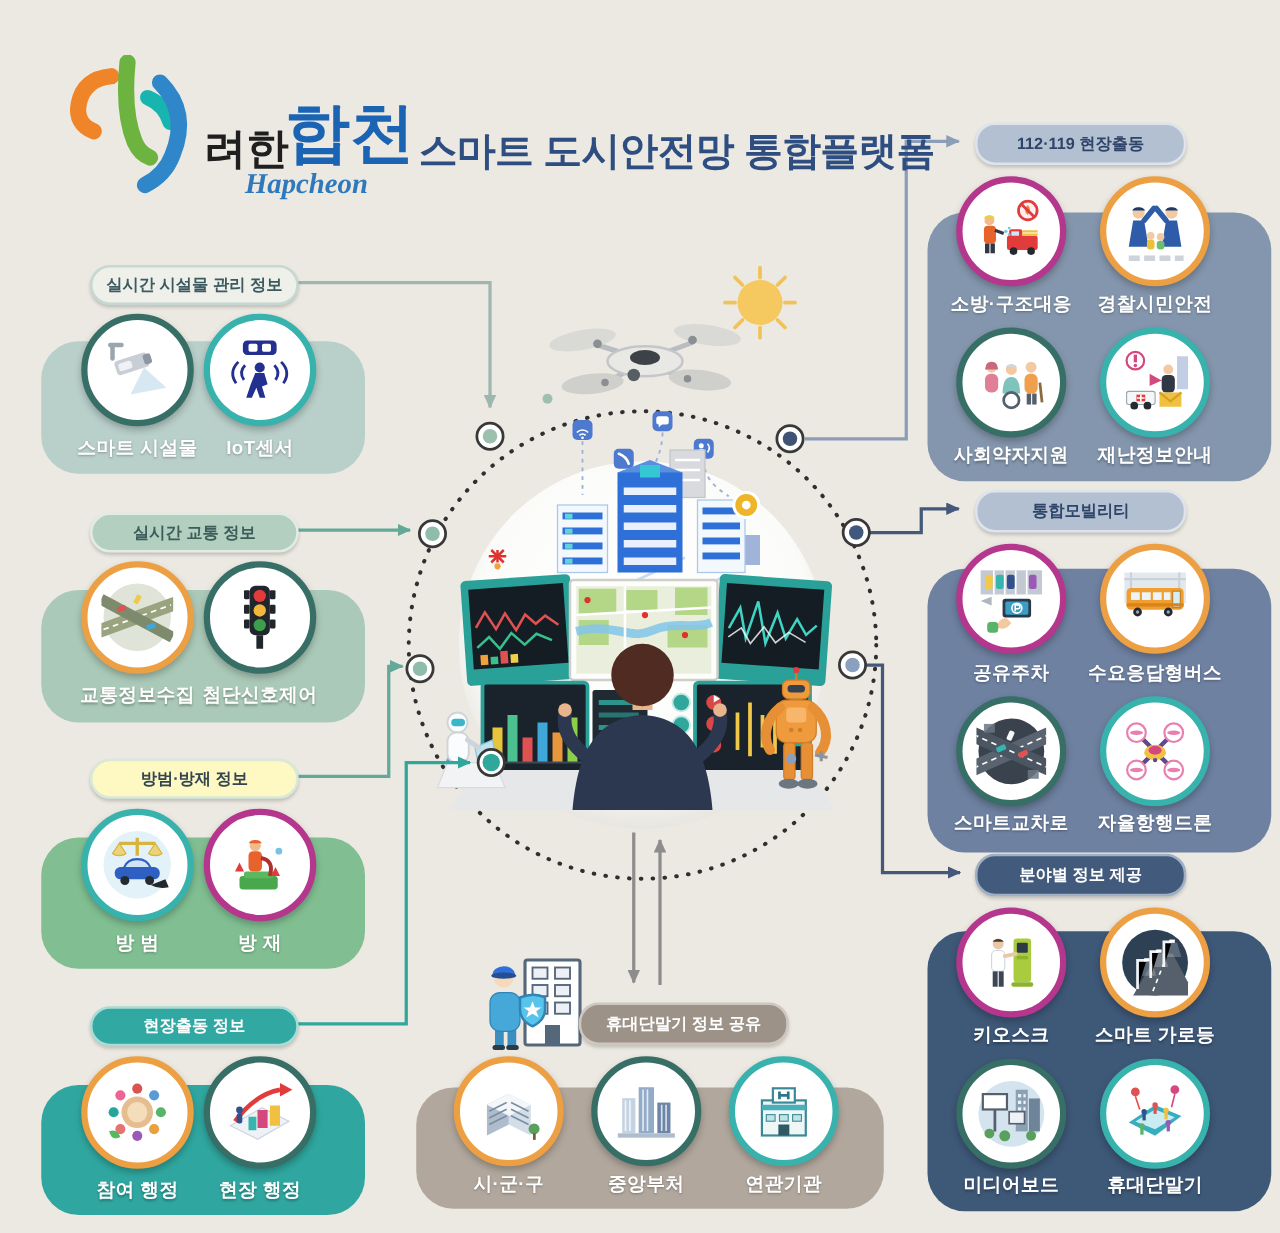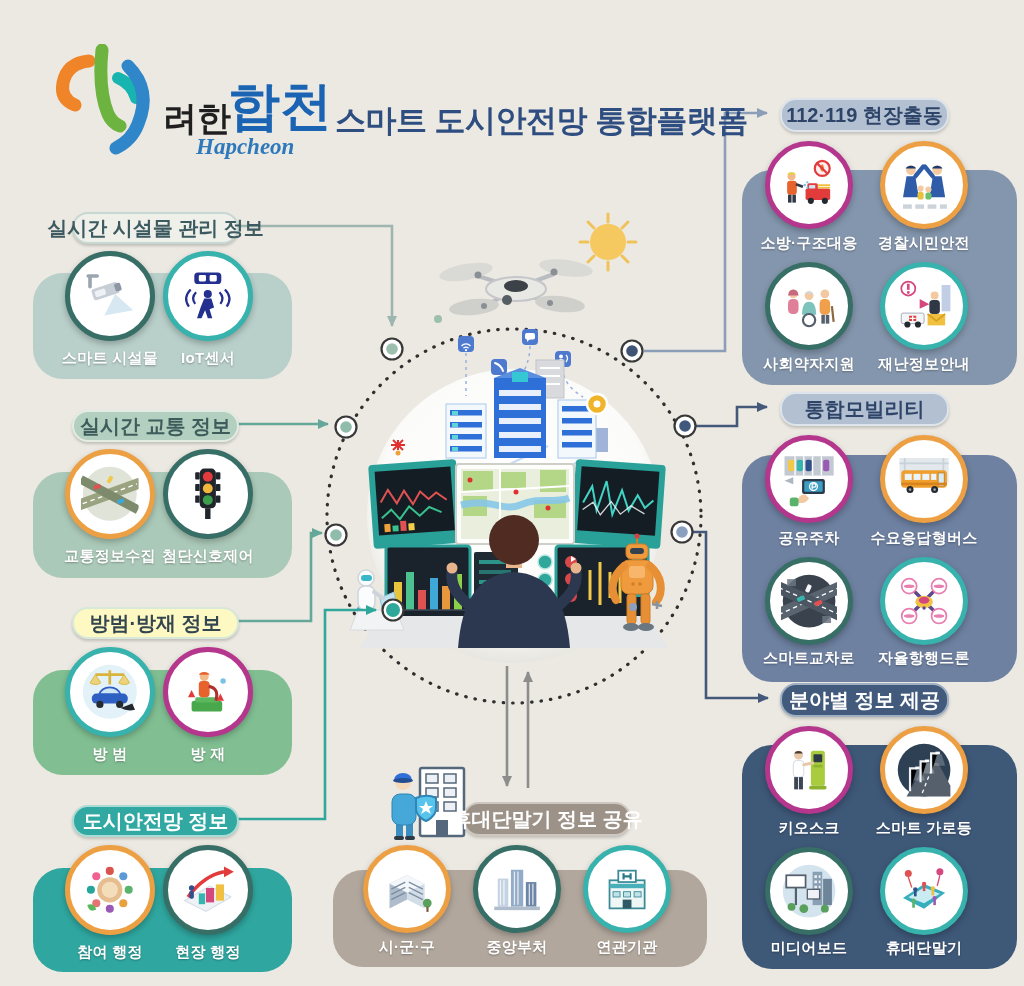--- a/index.html
+++ b/index.html
@@ -2,21 +2,21 @@
 <html><head>
 <meta charset="utf-8">
 <style>
   html,body{margin:0;padding:0;background:#ece9e2}
   #stage{position:relative;width:1024px;height:986px;background:#ece9e2;overflow:hidden;
          font-family:"Liberation Sans","DejaVu Sans",sans-serif}
   .overlay{position:absolute;left:0;top:0;width:1024px;height:986px;z-index:1;pointer-events:none}
   .sec{position:absolute;z-index:2}
   .panel{position:absolute;left:0;border-radius:30px}
   .pill{position:absolute;display:flex;align-items:center;justify-content:center;
-        font-weight:700;font-size:20px;border-radius:16px;
+        font-weight:700;font-size:13px;border-radius:16px;
         border:2px solid rgba(255,255,255,.7);box-shadow:0 2px 3px rgba(0,0,0,.18);
         white-space:nowrap;z-index:3}
   .circ{position:absolute;box-sizing:border-box;border-radius:50%;background:#fff;
         display:flex;align-items:center;justify-content:center;
         box-shadow:0 3px 6px rgba(0,0,0,.25)}
   .circ svg{width:72%;height:72%}
   .lbl{position:absolute;color:#fff;font-weight:700;font-size:15px;height:18px;
        text-align:center;text-shadow:0 1px 2px rgba(0,0,0,.3);letter-spacing:.3px}
   .cpill{position:absolute;left:432px;top:600px;width:176px;height:58px;z-index:3;
          background:#1d3a96;border:2px solid #3a55ab;border-radius:30px;
@@ -761,21 +761,21 @@
           <use href="#ic-fireman"></use>
         </svg>
       </div>
   <div class="lbl" style="left:2px;top:138px;width:150px">방 범</div>
   <div class="lbl" style="left:100px;top:138px;width:150px">방 재</div>
 </section>
 
 <section class="sec" style="left:33px;top:805px;width:259px;height:172px">
   <div class="panel" style="top:63px;width:259px;height:104px;background:#2fa7a0"></div>
   <div class="pill" style="left:39px;top:0;width:163px;height:28px;background:#31a8a1;color:#ffffff;border-color:#aadcd6">
-        <span>도시안전망 정보</span>
+        <span>현장출동 정보</span>
       </div>
   <div class="circ" style="left:32px;top:40px;width:90px;height:90px;border:5px solid #eda043">
         <svg>
           <use href="#ic-meeting"></use>
         </svg>
       </div>
   <div class="circ" style="left:130px;top:40px;width:90px;height:90px;border:5px solid #376f66">
         <svg>
           <use href="#ic-fieldchart"></use>
         </svg>

